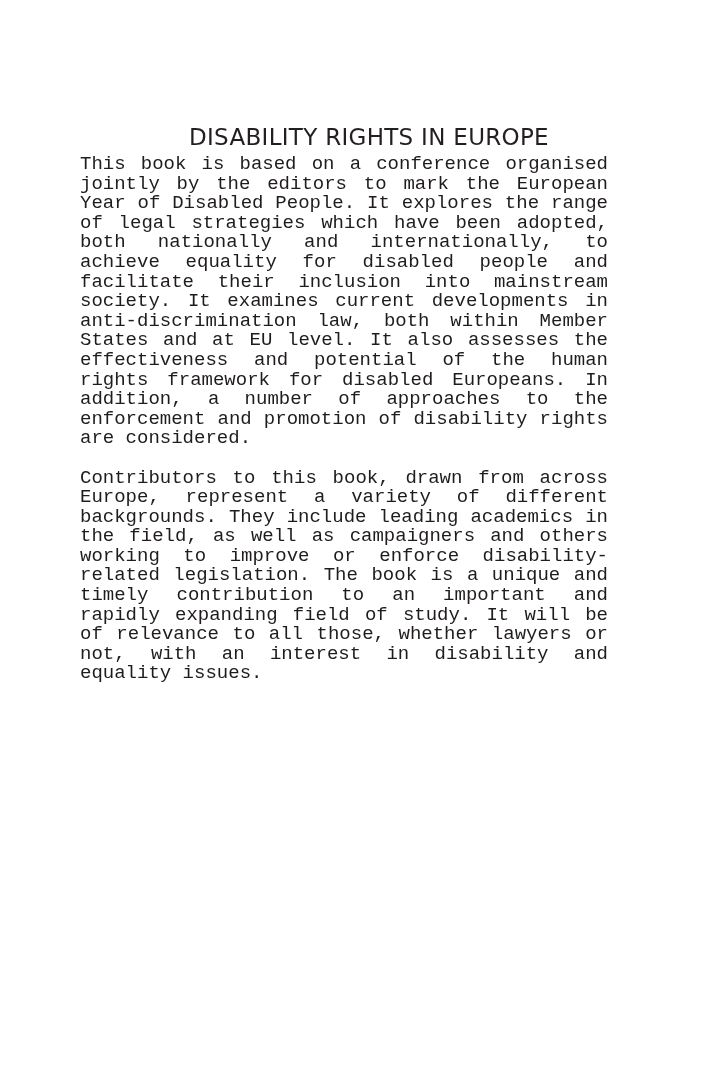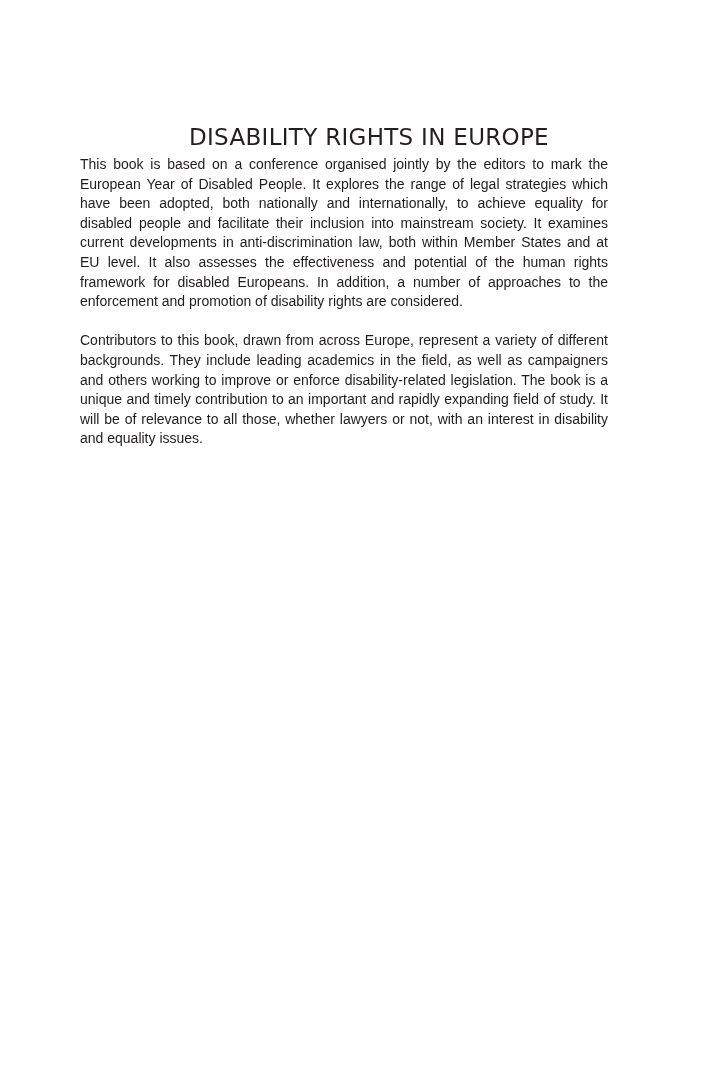--- a/index.html
+++ b/index.html
@@ -39,22 +39,22 @@
     line-height: 28px;
     white-space: nowrap;
   }
   .blurb {
     position: absolute;
     left: 0;
     top: 155px;
     width: 528px;
   }
   .blurb-paragraph {
-    font-family: Liberation Sans, sans-serif;
-    font-size: 14px;
+    font-family: Liberation Mono, monospace;
+    font-size: 19px;
     line-height: 19.6px;
     color: #201c1d;
     text-align: justify;
     text-justify: inter-word;
     margin: 0 0 19.6px 0;
     padding: 0;
     hyphens: manual;
     -webkit-hyphens: manual;
   }
   .blurb-paragraph:last-child {

